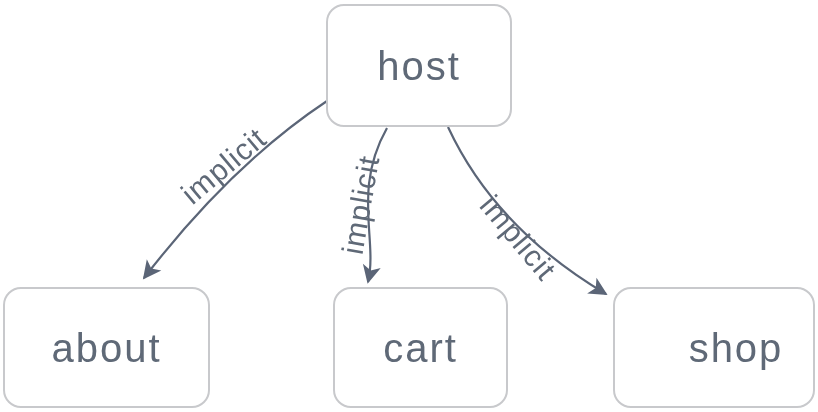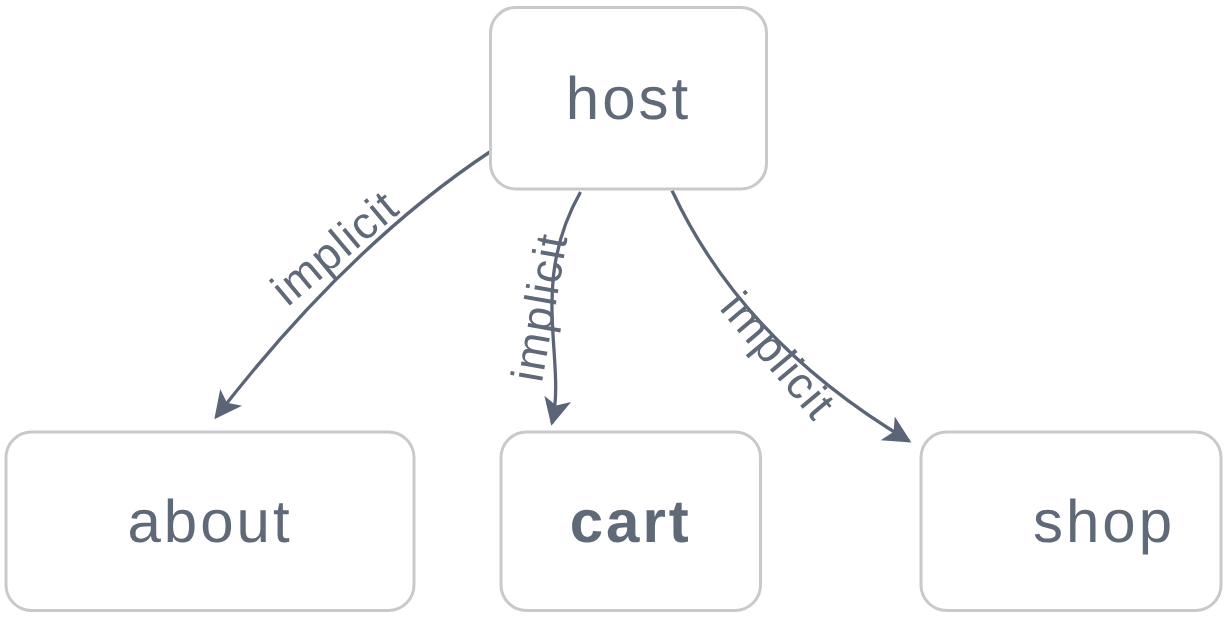--- a/index.html
+++ b/index.html
@@ -33,22 +33,22 @@
     align-items: center;
     justify-content: center;
     color: #5f6977;
     font-size: 40px;
     letter-spacing: 2px;
     line-height: 1;
     cursor: default;
     user-select: none;
   }
   .node-host  { left: 326px; top: 4px;   width: 186px; height: 123px; }
-  .node-about { left: 3px;   top: 287px; width: 274px; height: 121px; }
-  .node-cart  { left: 333px; top: 287px; width: 175px; height: 121px; font-weight: bold; }
+  .node-about { left: 3px;   top: 287px; width: 207px; height: 121px; }
+  .node-cart  { left: 333px; top: 287px; width: 175px; height: 121px; }
   .node-shop  { left: 613px; top: 287px; width: 202px; height: 121px; padding-left: 44px; }
   .edge-label {
     position: absolute;
     color: #5f6977;
     font-size: 30px;
     letter-spacing: 1px;
     line-height: 1;
     white-space: nowrap;
     user-select: none;
   }

